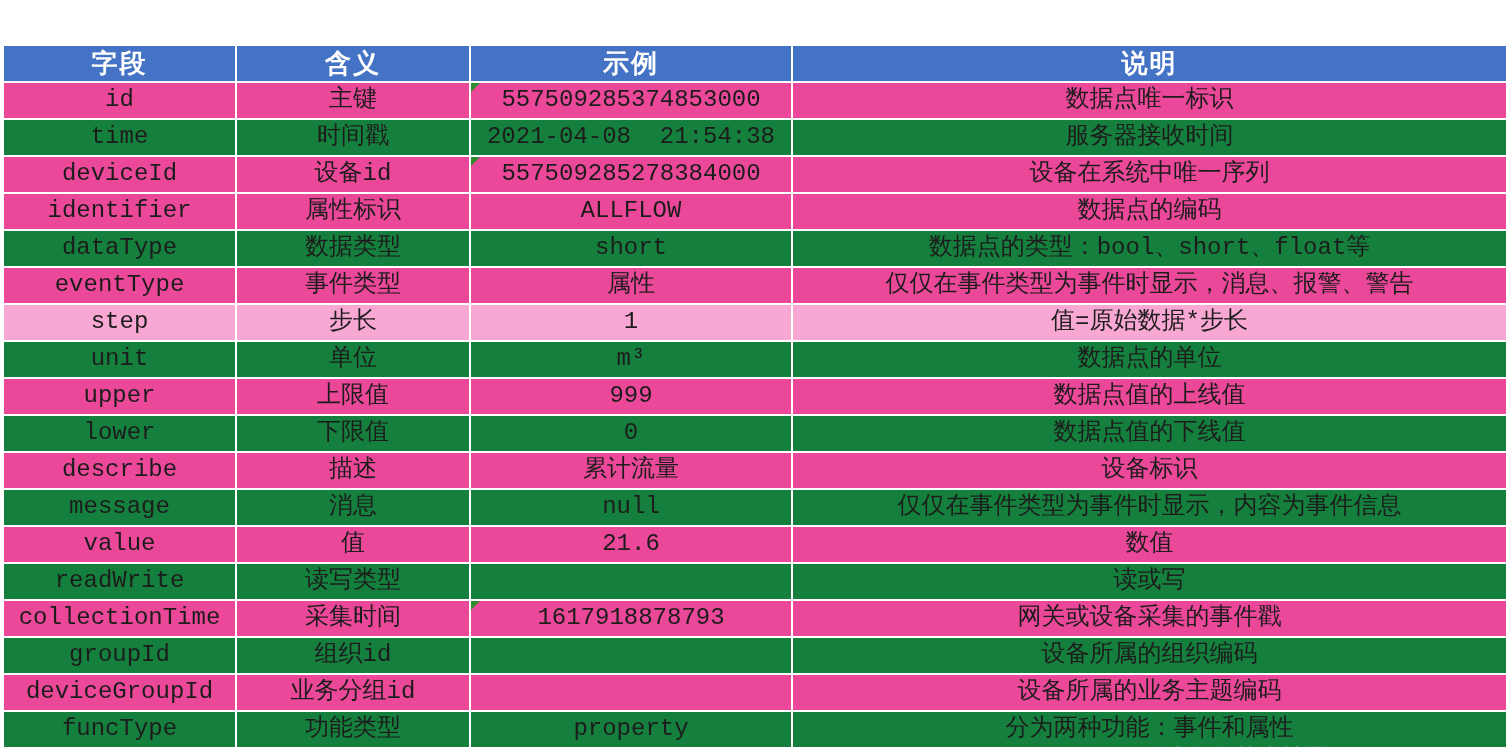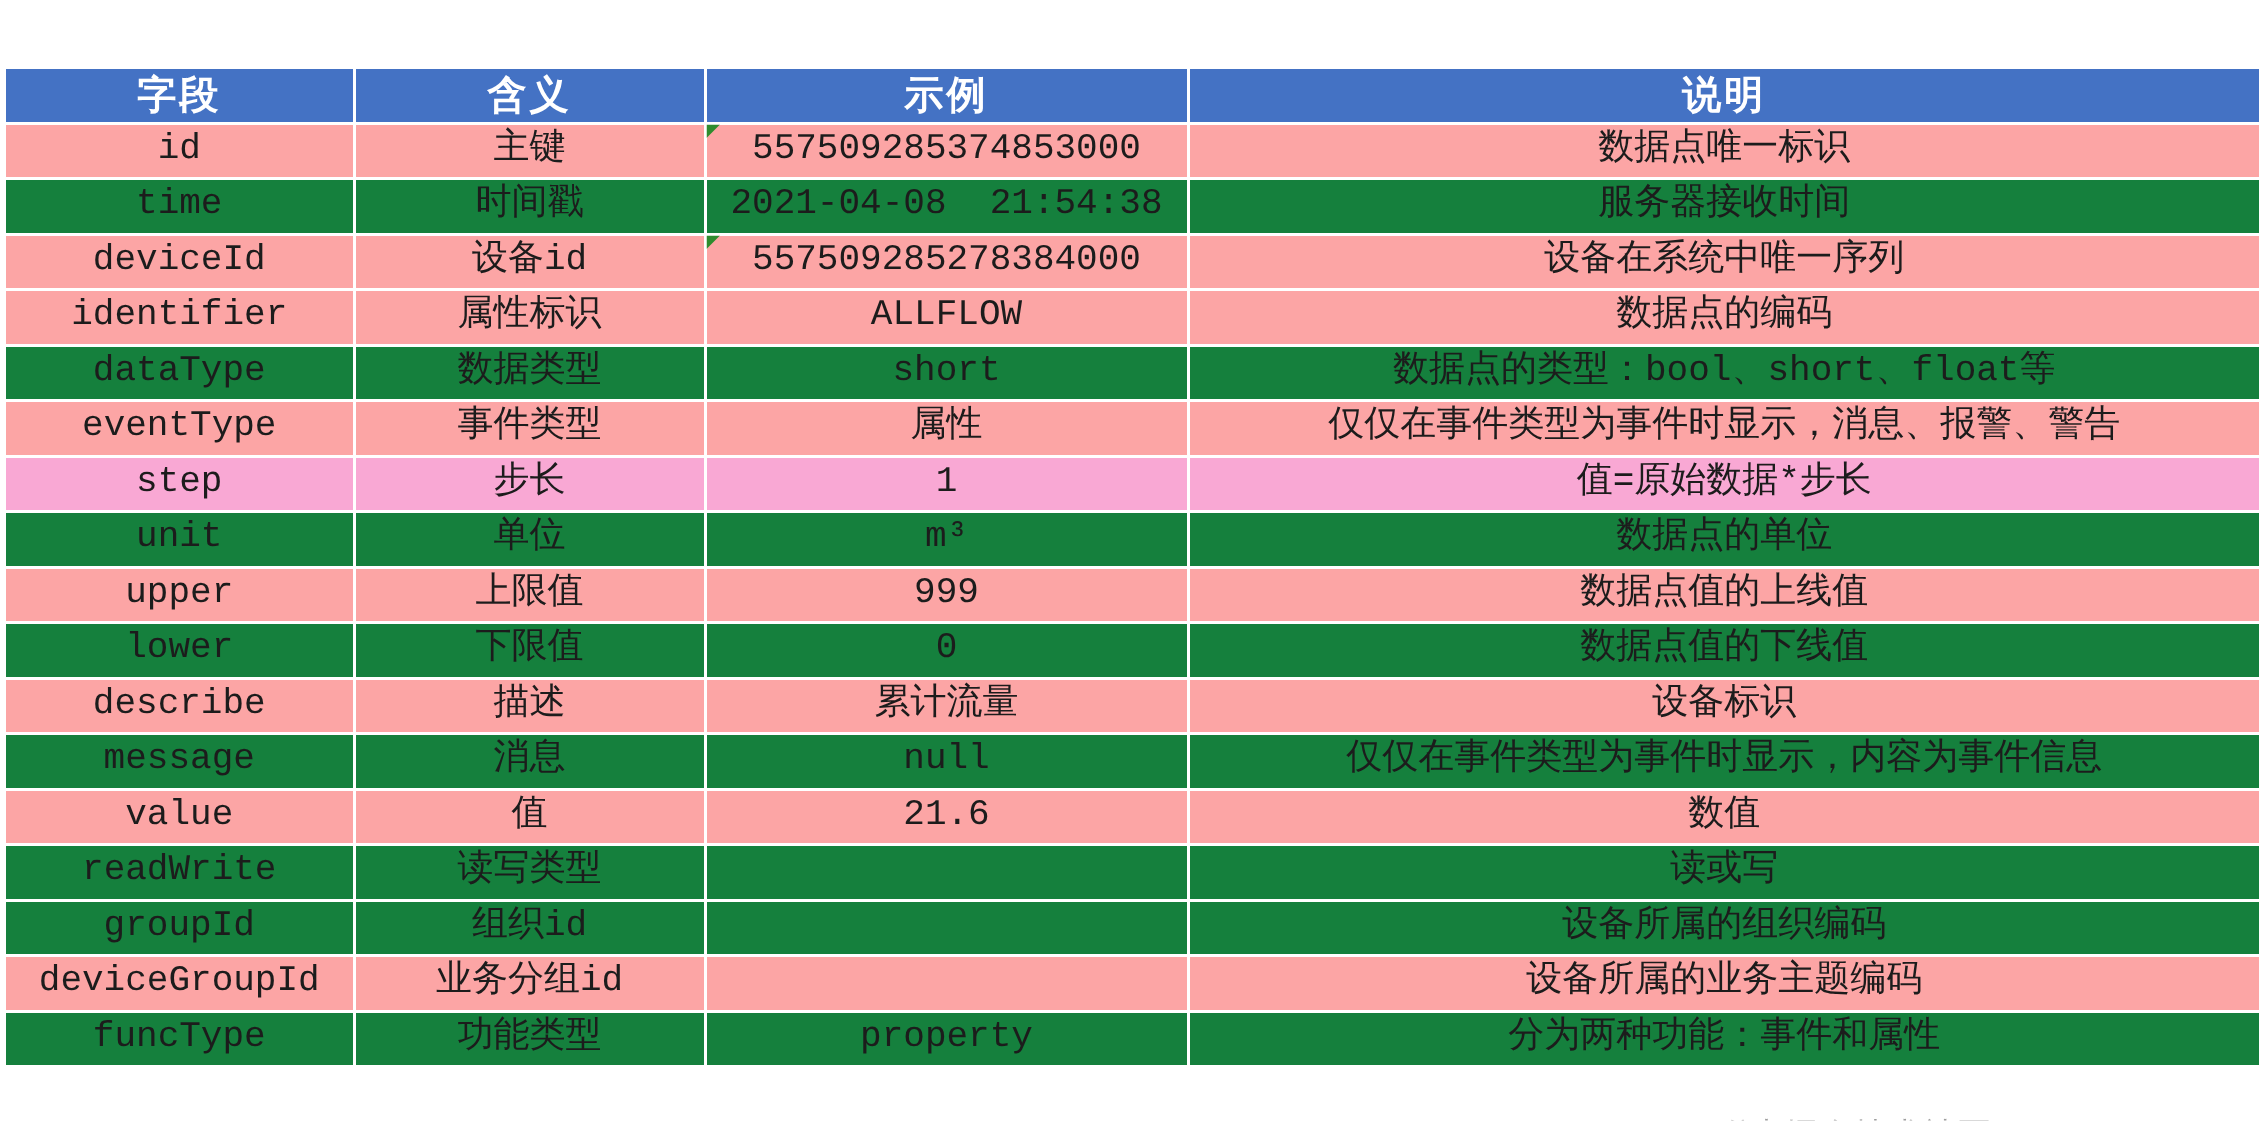--- a/index.html
+++ b/index.html
@@ -17,21 +17,21 @@
     text-align:center;vertical-align:middle;
     padding:0;position:relative;overflow:hidden;
   }
   th{
     background:#4472C4;color:#ffffff;
     font-size:26px;font-weight:600;height:34px;letter-spacing:2px;
   }
   td{
     font-size:24px;color:#1c1c1c;height:35px;white-space:pre-wrap;line-height:1.1;
   }
-  tr.tone-blue  td{background:#fca5a5;}
+  tr.tone-blue  td{background:#ec4899;}
   tr.tone-mid   td{background:#f9a8d4;}
   tr.tone-light td{background:#15803d;}
   .flag{
     position:absolute;left:0;top:0;width:0;height:0;
     border-top:9px solid #2E8B2E;border-right:9px solid transparent;
   }
   .watermark{
     position:absolute;right:4px;top:702px;
     font-size:22px;color:rgba(140,140,140,0.85);
     font-family:Liberation Serif, serif;
@@ -135,20 +135,26 @@
           <td>值</td>
           <td>21.6</td>
           <td>数值</td>
         </tr>
         <tr class="tone-light">
           <td>readWrite</td>
           <td>读写类型</td>
           <td></td>
           <td>读或写</td>
         </tr>
+        <tr class="tone-blue">
+          <td>collectionTime</td>
+          <td>采集时间</td>
+          <td>1617918878793<span class="flag"></span></td>
+          <td>网关或设备采集的事件戳</td>
+        </tr>
         <tr class="tone-light">
           <td>groupId</td>
           <td>组织id</td>
           <td></td>
           <td>设备所属的组织编码</td>
         </tr>
         <tr class="tone-blue">
           <td>deviceGroupId</td>
           <td>业务分组id</td>
           <td></td>

